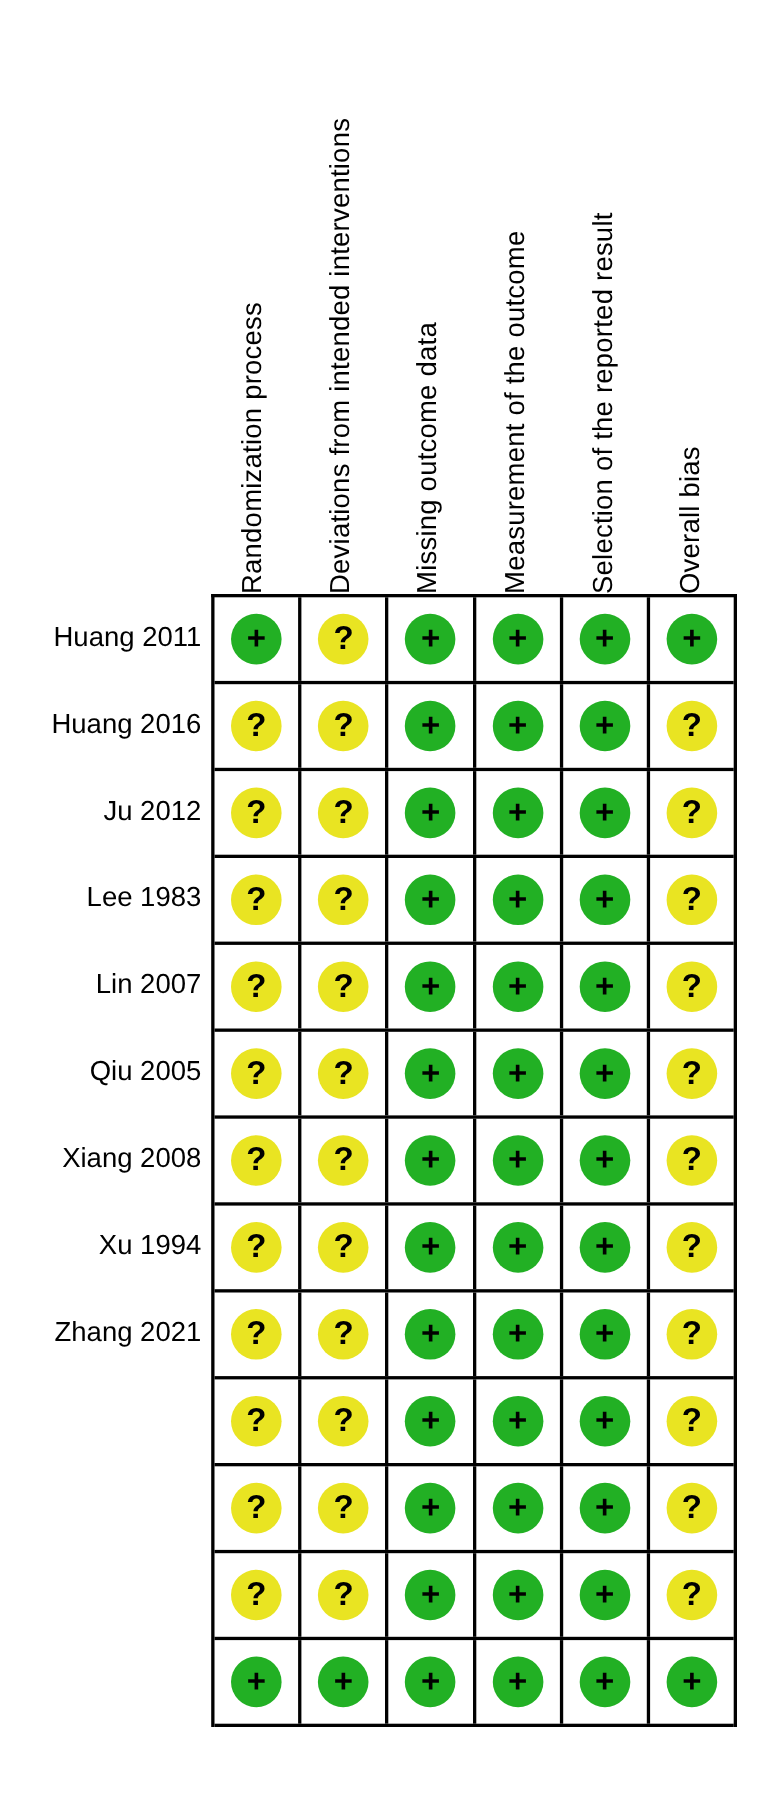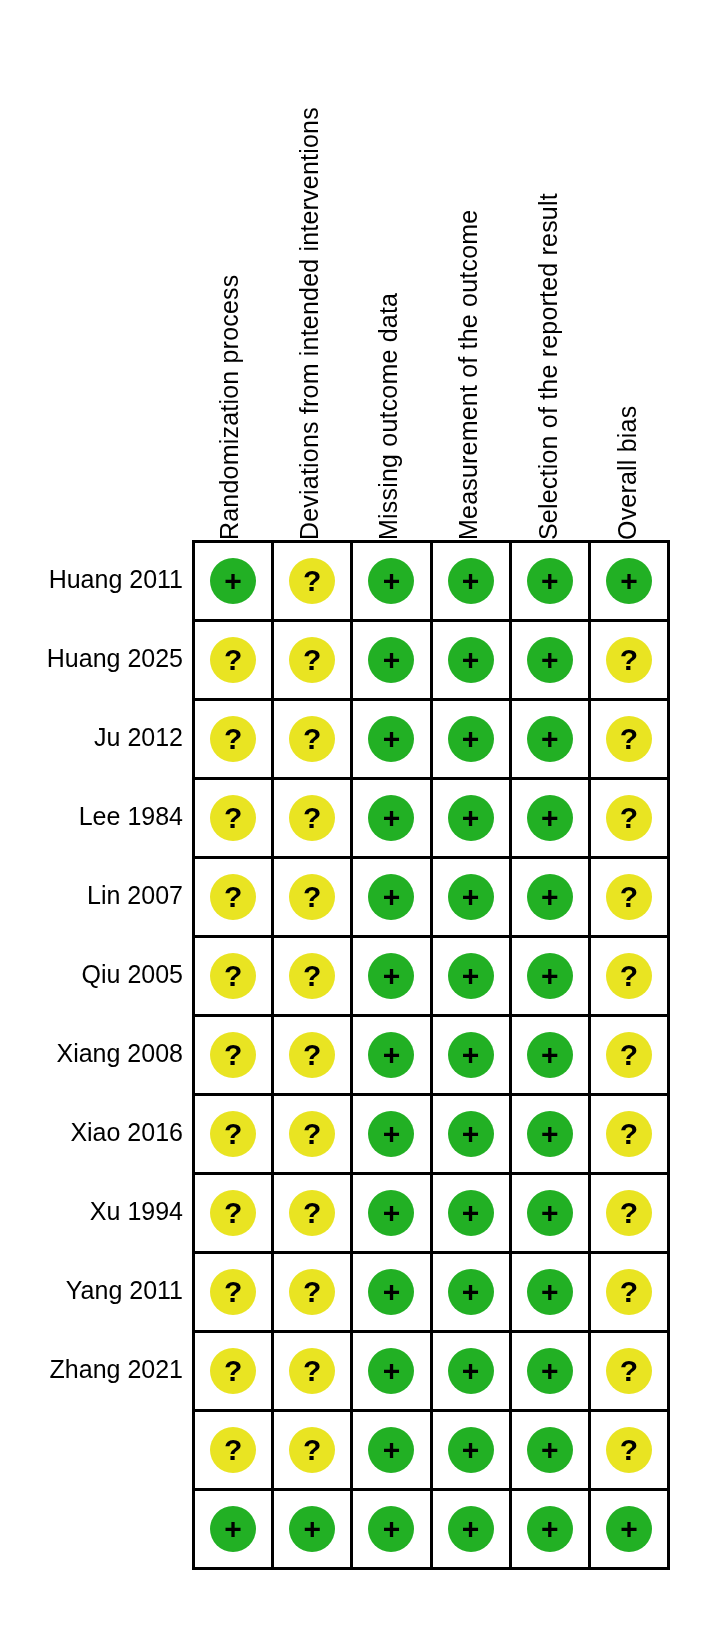--- a/index.html
+++ b/index.html
@@ -115,29 +115,27 @@
       <div class="col-header" style="left: 241.833px;">Randomization process</div>
       <div class="col-header" style="left: 321.5px;">Deviations from intended interventions</div>
       <div class="col-header" style="left: 401.167px;">Missing outcome data</div>
       <div class="col-header" style="left: 480.833px;">Measurement of the outcome</div>
       <div class="col-header" style="left: 560.5px;">Selection of the reported result</div>
       <div class="col-header" style="left: 640.167px;">Overall bias</div>
     </div>
 
   <div class="labels">
       <div class="label-row">Huang 2011</div>
-      <div class="label-row">Huang 2025</div>
+      <div class="label-row">Huang 2016</div>
       <div class="label-row">Ju 2012</div>
-      <div class="label-row">Lee 1984</div>
+      <div class="label-row">Lee 1983</div>
       <div class="label-row">Lin 2007</div>
       <div class="label-row">Qiu 2005</div>
       <div class="label-row">Xiang 2008</div>
-      <div class="label-row">Xiao 2016</div>
       <div class="label-row">Xu 1994</div>
-      <div class="label-row">Yang 2011</div>
       <div class="label-row">Zhang 2021</div>
     </div>
 
   <div class="grid">
       <div class="row">
         <div class="cell">
           <div class="judge low" style="background: rgb(34, 176, 36);">+</div>
         </div>
         <div class="cell">
           <div class="judge some" style="background: rgb(233, 228, 34);">?</div>

